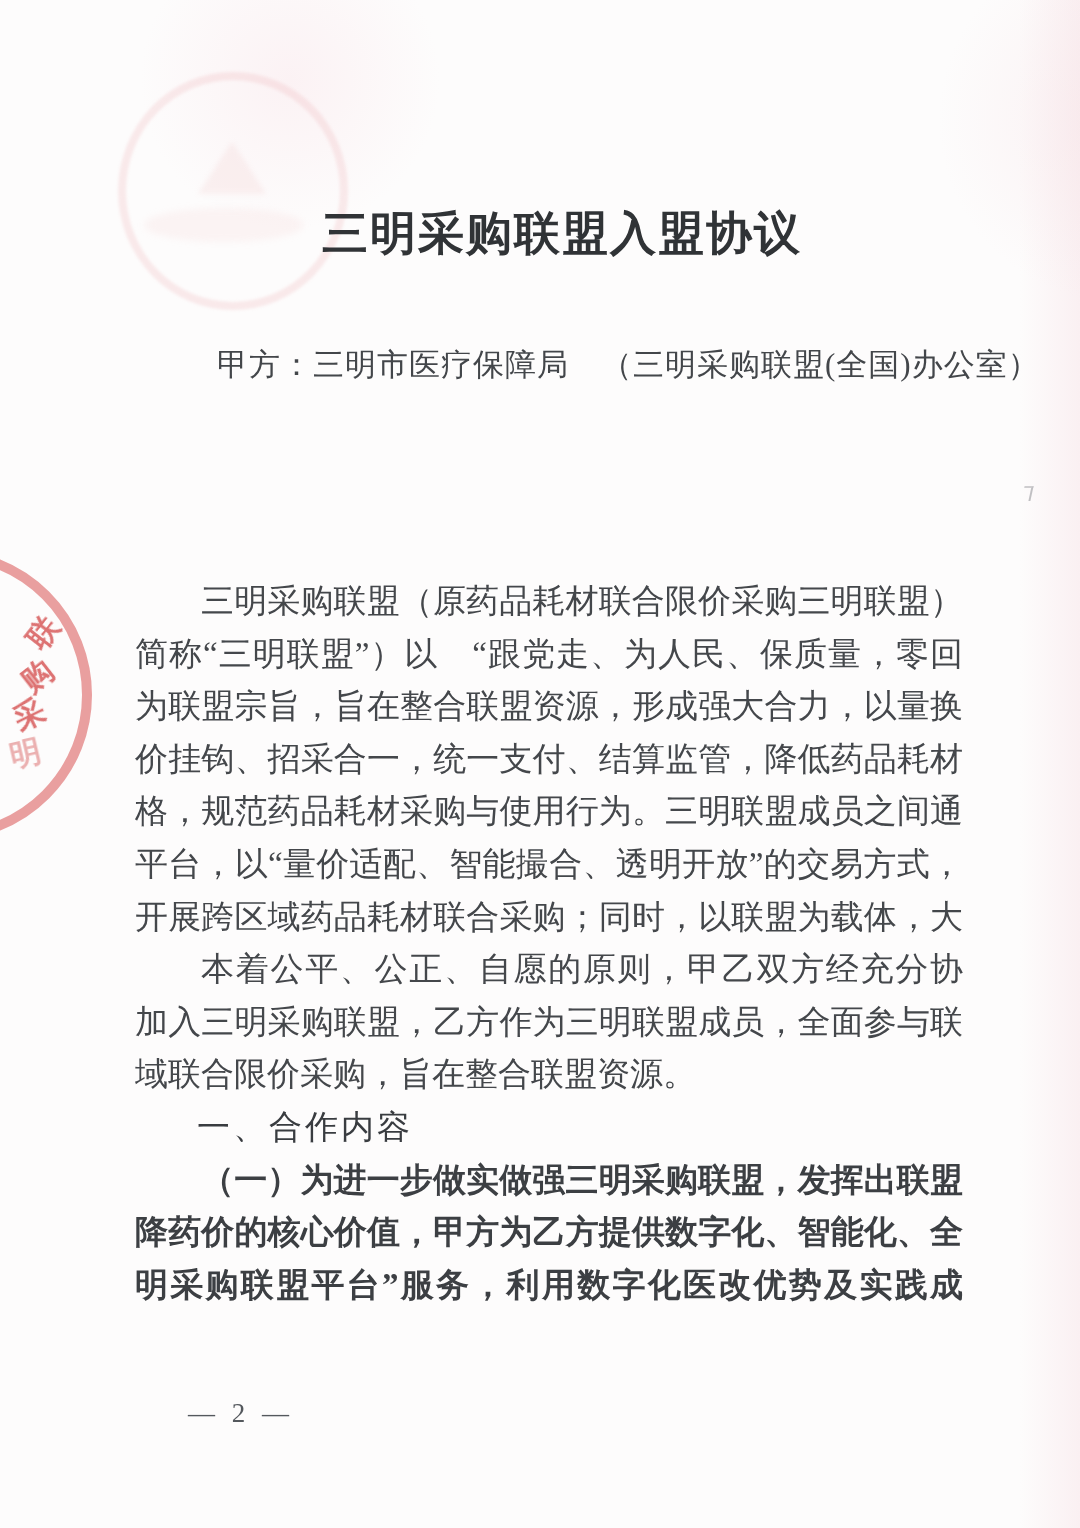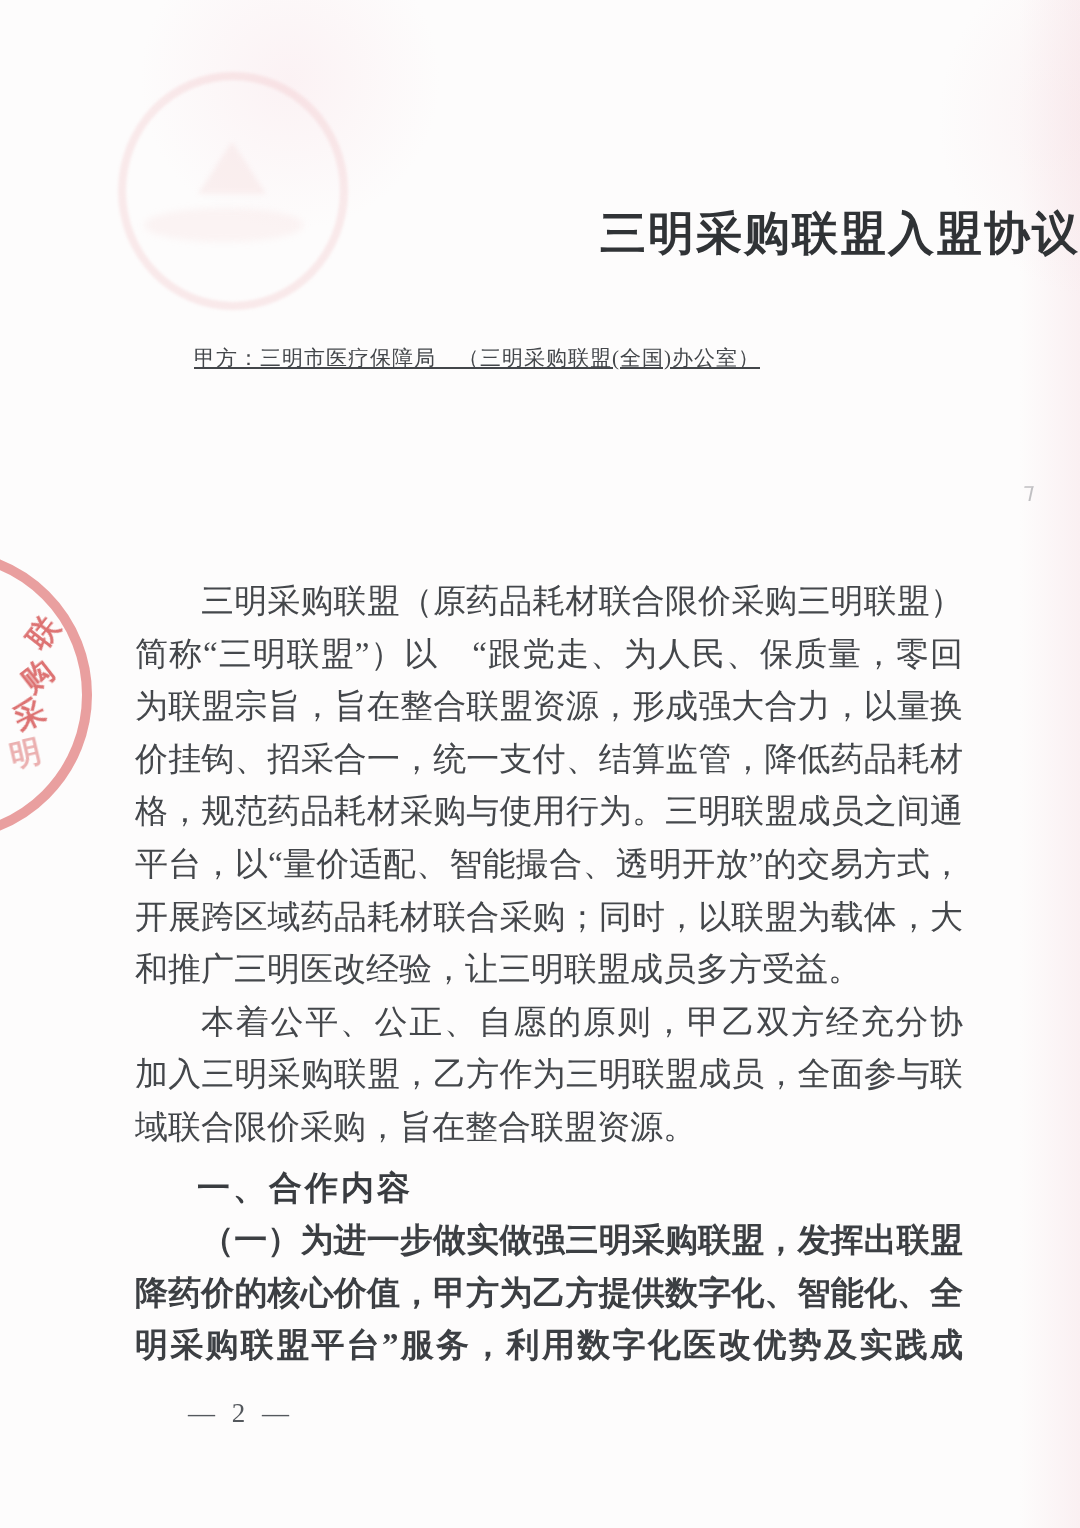--- a/index.html
+++ b/index.html
@@ -16,33 +16,32 @@
       radial-gradient(circle 260px at 1120px 120px, rgba(246,224,228,.45), rgba(246,224,228,0) 70%),
       linear-gradient(to left, rgba(247,228,232,.5), rgba(247,228,232,0) 60px),
       radial-gradient(circle 200px at 290px 80px, rgba(250,232,236,.5), rgba(250,232,236,0) 75%),
       #fdfcfc;
     overflow: hidden;
   }
 
   
   .doc-title {
     position: absolute; left: 0; top: 203px; width: 1080px;
-    text-align: right;
+    text-align: center;
     font-size: 46px; font-weight: bold; letter-spacing: 2px;
     color: #303336;
     padding-left: 44px; box-sizing: border-box;
   }
 
   
   .party-line {
-    position: absolute; left: 194px;
-    font-size: 21px; letter-spacing: 1px;
+    position: absolute; left: 217px;
+    font-size: 31px; letter-spacing: 1px;
     color: #43464a;
     white-space: pre;
-    text-decoration: underline;
   }
   .party-a { top: 344px; }
   .party-b { top: 444px; }
 
   
   .doc-body {
     position: absolute; left: 135px; top: 575px; width: 828px;
     color: #44474b;
   }
   .line {
@@ -52,23 +51,22 @@
     overflow: hidden;
   }
   .line.fill { text-align-last: justify; }
   .line.end  { text-align-last: left; }
   .line.indent { padding-left: 66px; }
   .line.strong { font-weight: 600; color: #3c3f43; }
   .section-heading {
     height: 52.6px; line-height: 52.6px;
     padding-left: 62px;
     font-family: "Liberation Sans", "DejaVu Sans", sans-serif;
-    font-size: 33px; font-weight: bold; letter-spacing: 3px;
+    font-size: 33px; font-weight: normal; letter-spacing: 3px;
     color: #393c40;
-    margin-top: 8px;
   }
 
   
   .page-number {
     position: absolute; left: 188px; top: 1398px;
     font-size: 27px; letter-spacing: 5px; color: #54585d;
   }
 
   
   .stamp-top {
@@ -143,21 +141,20 @@
   <div class="party-line party-a">甲方：三明市医疗保障局　（三明采购联盟(全国)办公室）</div>
 
   <div class="doc-body">
     <div class="line fill indent">三明采购联盟（原药品耗材联合限价采购三明联盟）（以下</div>
     <div class="line fill">简称“三明联盟”）以　“跟党走、为人民、保质量，零回扣”</div>
     <div class="line fill">为联盟宗旨，旨在整合联盟资源，形成强大合力，以量换价、量</div>
     <div class="line fill">价挂钩、招采合一，统一支付、结算监管，降低药品耗材虚高价</div>
     <div class="line fill">格，规范药品耗材采购与使用行为。三明联盟成员之间通过联盟</div>
     <div class="line fill">平台，以“量价适配、智能撮合、透明开放”的交易方式，创新</div>
     <div class="line fill">开展跨区域药品耗材联合采购；同时，以联盟为载体，大力传播</div>
-    <div class="line end">和推广三明医改经验，让三明联盟成员多方受益。</div>
 
     <div class="line fill indent">本着公平、公正、自愿的原则，甲乙双方经充分协商，乙方</div>
     <div class="line fill">加入三明采购联盟，乙方作为三明联盟成员，全面参与联盟跨区</div>
     <div class="line end">域联合限价采购，旨在整合联盟资源。</div>
 
     <div class="section-heading">一、合作内容</div>
 
     <div class="line fill indent strong">（一）为进一步做实做强三明采购联盟，发挥出联盟为民生、</div>
     <div class="line fill strong">降药价的核心价值，甲方为乙方提供数字化、智能化、全流程“三</div>
     <div class="line fill strong">明采购联盟平台”服务，利用数字化医改优势及实践成果，为乙</div>

